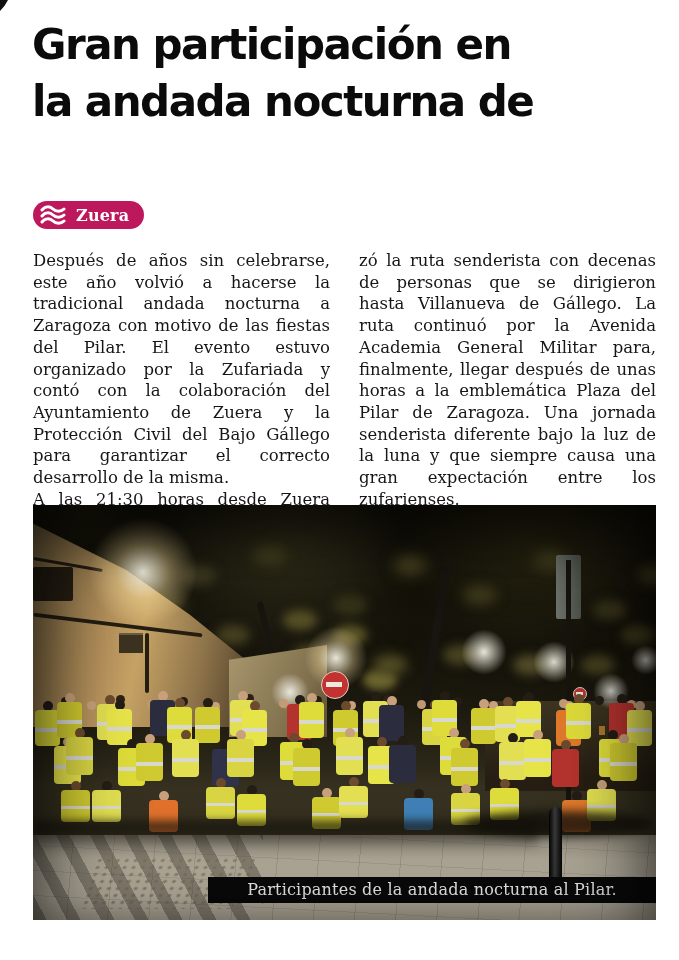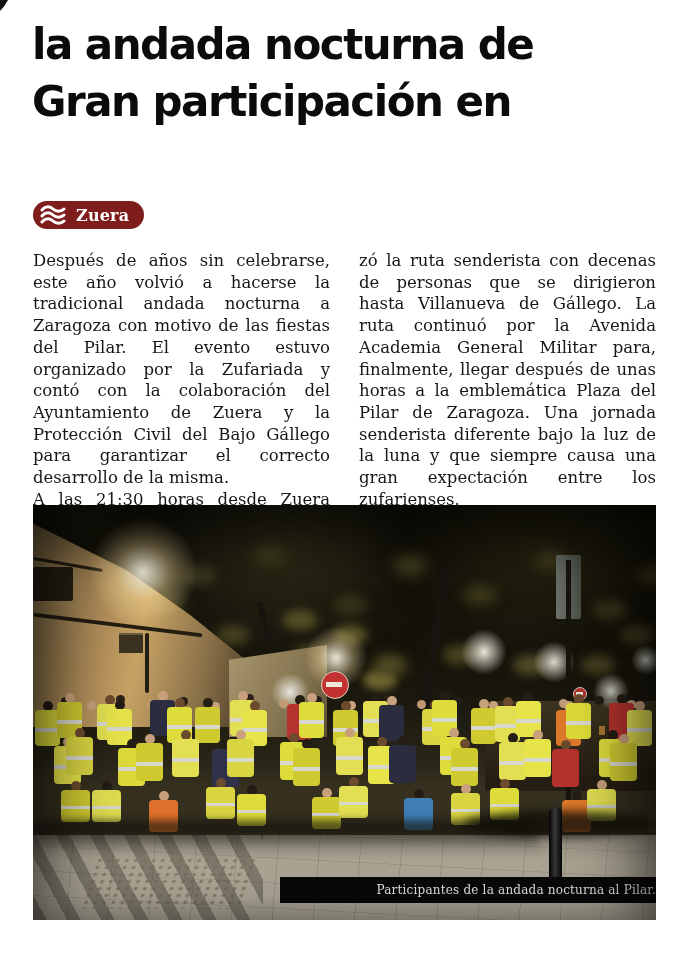--- a/index.html
+++ b/index.html
@@ -3,21 +3,21 @@
 <meta charset="utf-8">
 <style>
   html,body{margin:0;padding:0;background:#fff;}
   .page{position:relative;width:679px;height:960px;background:#fff;overflow:hidden;
         font-family:"DejaVu Serif", serif;}
   .corner-mark{position:absolute;left:0;top:0;width:8px;height:11px;background:#101010;
         clip-path:polygon(0 0,100% 0,55% 55%,0 100%);}
   .headline{position:absolute;left:32px;top:16px;width:612px;
         font-family:"DejaVu Sans", sans-serif;font-weight:bold;font-size:42px;
         line-height:57px;letter-spacing:-1.5px;color:#0b0b0b;}
-  .badge{position:absolute;left:33px;top:201px;height:28px;background:#7f1d1d;
+  .badge{position:absolute;left:33px;top:201px;height:28px;background:#be185d;
         border-radius:14px;display:flex;align-items:center;padding:0 15px 0 7px;justify-content:flex-end;}
   .badge svg{display:block;margin-right:6px;}
   .badge-label{color:#ffffff;font-weight:bold;font-size:16px;letter-spacing:.2px;}
   .columns{position:absolute;left:33px;top:250px;width:623px;display:flex;gap:29px;}
   .col{width:297px;text-align:justify;font-size:16.5px;line-height:21.7px;color:#161616;}
   .col p{margin:0;}
   
   .photo{position:absolute;left:33px;top:505px;width:623px;height:415px;overflow:hidden;
         background:linear-gradient(180deg,#0d0c07 0%,#141208 30%,#1b180e 48%,#282416 60%,#35301f 68%);}
   .photo *{position:absolute;}
@@ -99,34 +99,34 @@
         150px 5px 0 #c8a07c,184px -3px 0 #2b2118,218px 2px 0 #c49a76,252px -1px 0 #241d16,
         286px 4px 0 #c8a07c,322px -2px 0 #2b2118,356px 3px 0 #bf9872,392px 0 0 #241d16,
         428px 4px 0 #c8a07c,462px -2px 0 #2b2118,498px 2px 0 #c49a76,534px -1px 0 #241d16,
         566px 3px 0 #c8a07c;}
   .legs-strip{left:0;top:316px;width:505px;height:30px;filter:blur(4px);
         background:linear-gradient(180deg,rgba(22,19,13,.85),rgba(22,19,13,0));}
   .seated-shadow{left:430px;top:306px;width:190px;height:26px;filter:blur(5px);
         background:rgba(18,15,10,.8);border-radius:50%;}
   .bollard{left:516px;top:302px;width:13px;height:76px;border-radius:7px 7px 0 0;
         background:linear-gradient(90deg,#020202,#3a3a3a 45%,#050505);}
-  .caption-bar{right:0;bottom:17px;width:376px;height:26px;background:#0b0b0b;
-        color:#fff;font-size:12px;line-height:26px;text-align:right;letter-spacing:.2px;}
+  .caption-bar{right:0;bottom:17px;width:448px;height:26px;background:#0b0b0b;
+        color:#fff;font-size:16px;line-height:26px;text-align:center;letter-spacing:.2px;}
   .vignette{inset:0;pointer-events:none;
         box-shadow:inset 0 30px 60px rgba(0,0,0,.55),inset 0 0 90px 12px rgba(0,0,0,.45);}
 </style>
 </head>
 <body>
 
 <div class="page">
   <div class="corner-mark"></div>
 
   <h1 class="headline" style="margin:0;">
+    <span style="display:block;">Gran participación en</span>
     <span style="display:block;">la andada nocturna de</span>
-    <span style="display:block;">Gran participación en</span>
   </h1>
 
   <div class="badge">
     <svg width="30" height="22" viewBox="0 0 30 22">
       <path d="M2 6 C5 2, 10 2, 13 5 C16 8, 21 8, 24 5" stroke="#ffffff" stroke-width="3" fill="none" stroke-linecap="round"></path>
       <path d="M2 12 C5 8, 10 8, 13 11 C16 14, 21 14, 24 11" stroke="#ffffff" stroke-width="3" fill="none" stroke-linecap="round"></path>
       <path d="M2 18 C5 14, 10 14, 13 17 C16 20, 21 20, 24 17" stroke="#ffffff" stroke-width="3" fill="none" stroke-linecap="round"></path>
     </svg>
     <span class="badge-label">Zuera</span>
   </div>

